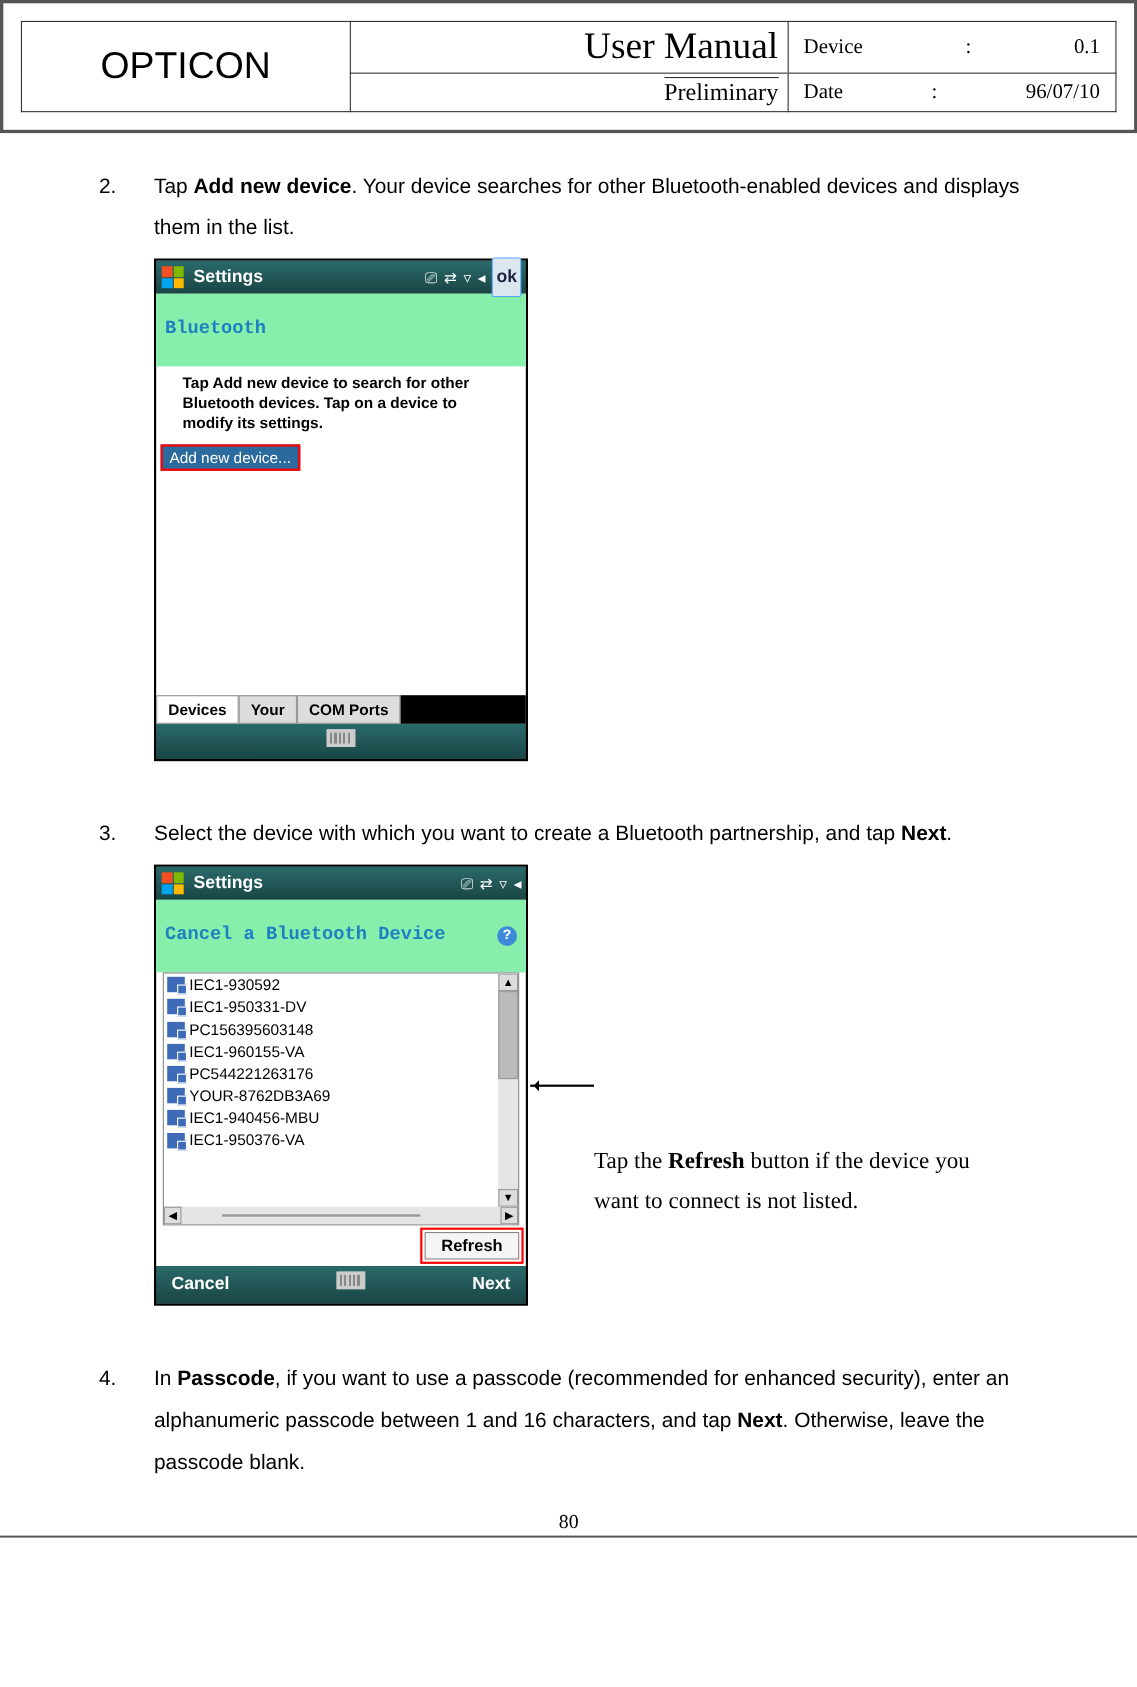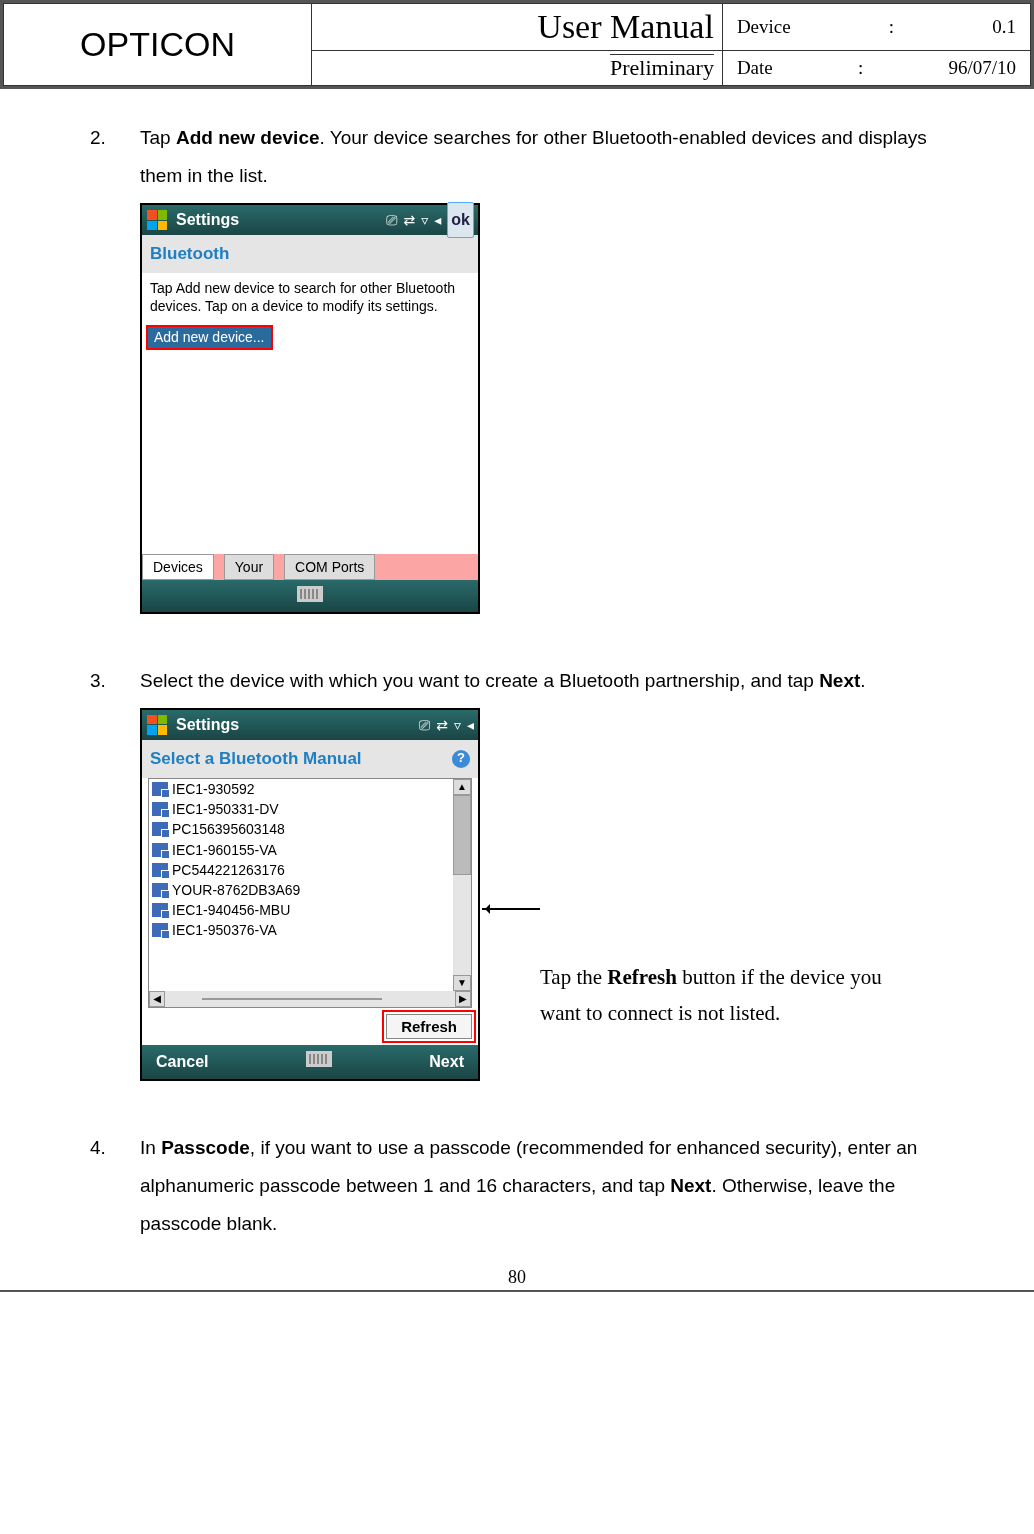--- a/index.html
+++ b/index.html
@@ -1,17 +1,17 @@
 <!DOCTYPE html>
 <html><head>
   <meta charset="utf-8">
   <style>
     * { box-sizing: border-box; margin: 0; padding: 0; }
     body { font-family: Arial, sans-serif; width: 1034px; margin: 0 auto; background: white; color: black; }
-    .page-outer { border: 3px solid #555; padding: 0; }
+    .page-outer { border: 3px solid #555; padding: 16px; }
     .header-table { width: 100%; border-collapse: collapse; }
     .header-table td { border: 1px solid #333; padding: 4px 8px; vertical-align: middle; }
     .brand-cell { width: 30%; text-align: center; font-size: 34px; font-weight: normal; font-family: Arial, sans-serif; }
     .title-cell { width: 40%; text-align: right; }
     .title-main { font-family: "Times New Roman", serif; font-size: 34px; }
     .title-sub { font-family: "Times New Roman", serif; font-size: 22px; border-top: 1px solid #333; }
     .meta-cell { width: 30%; font-family: "Times New Roman", serif; font-size: 19px; }
     .meta-row { display: flex; justify-content: space-between; padding: 0 6px; }
     .meta-sep { }
     .content { padding: 30px 90px 10px 90px; font-family: Arial, sans-serif; font-size: 19px; line-height: 2.0; }
@@ -23,39 +23,39 @@
     .titlebar { display: flex; align-items: center; background: linear-gradient(to bottom,#2a6a6a,#1a4545); height: 30px; }
     .win-flag { width: 20px; height: 20px; margin: 0 5px; display: grid; grid-template-columns: 1fr 1fr; grid-template-rows: 1fr 1fr; gap: 1px; }
     .win-flag span:nth-child(1){background:#f25022;}
     .win-flag span:nth-child(2){background:#7fba00;}
     .win-flag span:nth-child(3){background:#00a4ef;}
     .win-flag span:nth-child(4){background:#ffb900;}
     .tb-title { color: white; font-weight: bold; font-size: 16px; margin-left: 4px; }
     .tb-icons { margin-left: auto; display: flex; align-items: center; gap: 6px; padding-right: 4px; }
     .tb-icon { color: white; font-size: 14px; }
     .ok-btn { background: #dbe6ef; color:#224; font-size:16px; font-weight:bold; padding:1px 3px; border:1px solid #5af; border-radius:2px; }
-    .section-title { background: #e5e5e5; color: #1e7fc2; font-weight: bold; font-size: 17px; padding: 8px 8px; display:flex; align-items:center; justify-content:space-between; }
+    .section-title { background: #86efac; color: #1e7fc2; font-weight: bold; font-size: 17px; padding: 22px 8px; display:flex; align-items:center; justify-content:space-between;font-family:Liberation Mono, monospace; }
     .help-circle { width:18px; height:18px; border-radius:50%; background:#3d8bd6; color:white; font-size:13px; font-weight:bold; display:flex; align-items:center; justify-content:center; }
     .win-body { background: white; font-family: Tahoma, sans-serif; font-size: 14px; line-height: 1.3; }
-    .instr-text { padding: 6px 8px; }
+    .instr-text { padding: 6px 24px; font-weight: bold; }
     .highlight-item { border: 2px solid red; background:#2a6a9c; color:white; padding:1px 6px; font-size:14px; display:inline-block; margin:4px; }
     .whitespace { height: 200px; }
     .device-list { border:1px solid #888; margin:0 6px; height: 230px; overflow:hidden; position:relative;}
     .device-item { display:flex; align-items:center; gap:4px; padding:1px 3px; font-size:14px; }
     .bt-icon { width:16px; height:14px; background:#3d6bb8; position:relative;}
     .bt-icon::after{content:"";position:absolute;right:-2px;bottom:-2px;width:7px;height:7px;background:#3d6bb8;border:1px solid white;}
     .scroll-v { position:absolute; right:0; top:0; bottom:16px; width:18px; background:#e5e5e5; display:flex; flex-direction:column; }
     .scroll-h { position:absolute; left:0; right:0; bottom:0; height:16px; background:#e5e5e5; display:flex; }
     .scroll-btn{ background:#ddd; border:1px solid #999; display:flex; align-items:center; justify-content:center; font-size:10px;}
     .scroll-v .scroll-btn{height:16px;}
     .scroll-h .scroll-btn{width:16px;}
     .scroll-thumb-v{ background:#bbb; height:80px; border:1px solid #999; }
     .scroll-track-v{flex:1;}
     .scroll-thumb-h{ background:#bbb; width:180px; border:1px solid #999; margin:auto; }
-    .tabs-row { background:#fca5a5; display:flex; gap:10px; font-size:14px; }
+    .tabs-row { background:#000000; display:flex; gap:0; font-size:14px;font-weight:bold; }
     .tab { padding:3px 10px; border:1px solid #999; background:#ddd;}
     .tab.active{ background:white; }
     .softbar { background: linear-gradient(to bottom,#2a6a6a,#1a4545); height:32px; display:flex; align-items:center; }
     .softbar-center{ margin:0 auto; color:white;}
     .softbar2 { background: linear-gradient(to bottom,#2a6a6a,#1a4545); height:34px; display:flex; align-items:center; justify-content:space-between; padding:0 14px; color:white; font-weight:bold; font-size:16px;}
     .refresh-row { display:flex; justify-content:flex-end; padding:6px; }
     .refresh-btn { border:1px solid #888; background:#f5f5f5; padding:3px 14px; font-size:15px; font-weight:bold; outline: 2px solid red; outline-offset: 2px;}
     .kb-icon { width:26px; height:16px; border:1px solid #ccc; background:#ccc; display:inline-block; position:relative;}
     .kb-icon::before{content:"";position:absolute;inset:2px;background:repeating-linear-gradient(90deg,#888 0 2px,#ccc 2px 4px);}
     .side-note-row { display:flex; align-items:flex-start; }
@@ -160,21 +160,21 @@
               <div class="tb-title">Settings</div>
               <div class="tb-icons">
                 <span class="tb-icon">⎚</span>
                 <span class="tb-icon">⇄</span>
                 <span class="tb-icon">▿</span>
                 <span class="tb-icon">◂</span>
               </div>
             </div>
             <div class="win-body">
               <div class="section-title">
-                <span>Select a Bluetooth Manual</span>
+                <span>Cancel a Bluetooth Device</span>
                 <span class="help-circle">?</span>
               </div>
               <div class="device-list">
                 <div class="device-item">
                     <span class="bt-icon"></span>
                     <span>IEC1-930592</span>
                   </div>
                 <div class="device-item">
                     <span class="bt-icon"></span>
                     <span>IEC1-950331-DV</span>

